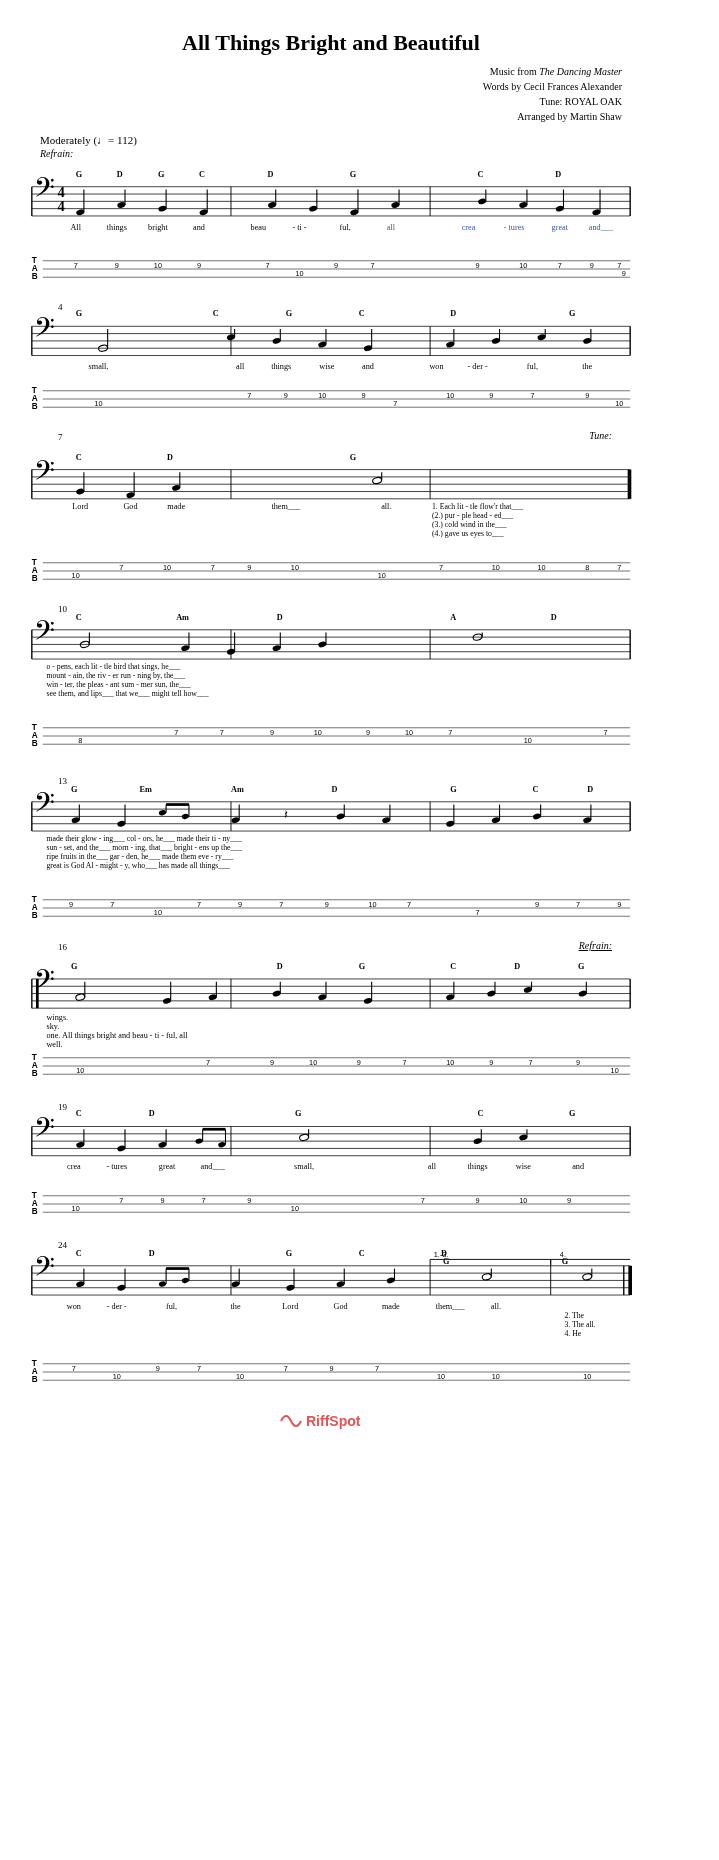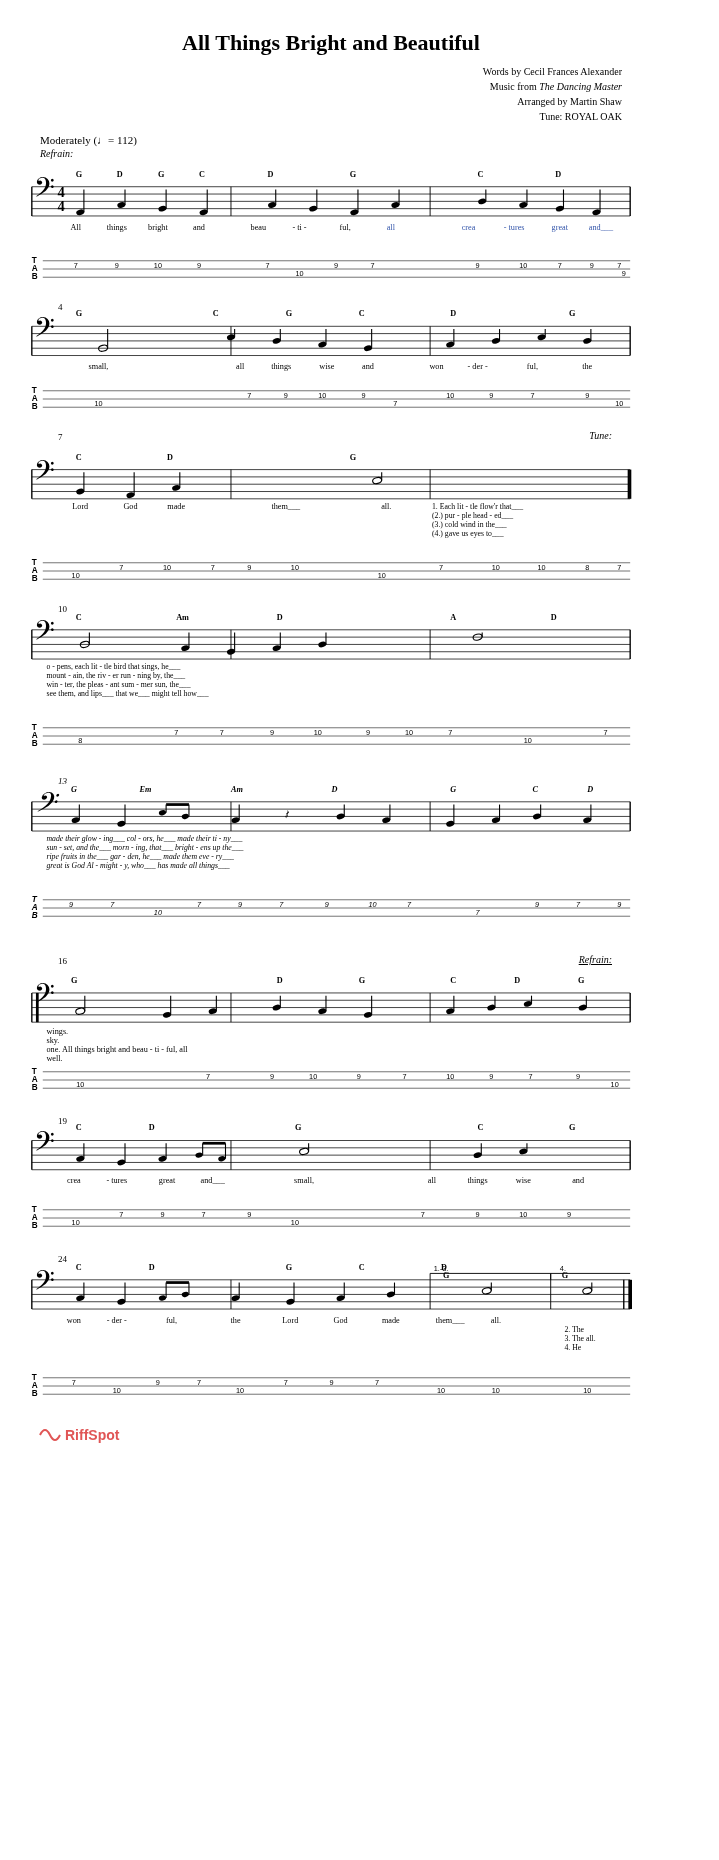--- a/index.html
+++ b/index.html
@@ -64,20 +64,21 @@
 
     .section-label-italic {
       font-style: italic;
       font-size: 10px;
       text-align: right;
       padding-right: 20px;
       margin-bottom: 1px;
     }
 
     .riffspot-logo {
+      text-align: center;
       margin-top: 20px;
       font-size: 12px;
       color: #7f1d1d;
     }
 
     .system-container {
       position: relative;
       margin-bottom: 12px;
     }
 
@@ -88,24 +89,24 @@
       font-size: 9px;
     }
   </style>
 </head>
 <body>
 
 <div class="page">
   <div class="title">All Things Bright and Beautiful</div>
 
   <div class="credits">
+    <div>Music from <em>The Dancing Master</em></div>
     <div>Words by Cecil Frances Alexander</div>
-    <div>Music from <em>The Dancing Master</em></div>
+    <div>Tune: ROYAL OAK</div>
     <div>Arranged by Martin Shaw</div>
-    <div>Tune: ROYAL OAK</div>
   </div>
 
   <div class="system-container">
     <div class="tempo-line">Moderately (♩= 112)</div>
     <div class="refrain-label">Refrain:</div>
 
     <svg class="staff-svg" height="90" viewBox="0 0 659 90">
 
       <text x="4" y="42" font-size="36" font-family="serif" fill="#000">𝄢</text>
 
@@ -386,21 +387,21 @@
       <text x="265" y="18" font-size="8" font-family="Arial" text-anchor="middle">9</text>
       <text x="315" y="18" font-size="8" font-family="Arial" text-anchor="middle">10</text>
       <text x="370" y="18" font-size="8" font-family="Arial" text-anchor="middle">9</text>
       <text x="415" y="18" font-size="8" font-family="Arial" text-anchor="middle">10</text>
       <text x="460" y="18" font-size="8" font-family="Arial" text-anchor="middle">7</text>
       <text x="545" y="27" font-size="8" font-family="Arial" text-anchor="middle">10</text>
       <text x="630" y="18" font-size="8" font-family="Arial" text-anchor="middle">7</text>
     </svg>
   </div>
 
-  <div class="system-container" style="margin-top:19px;font-style:italic;">
+  <div class="system-container" style="margin-top:19px;">
     <span class="mnum">13</span>
     <svg class="staff-svg" height="115" viewBox="0 0 659 115">
       <text x="4" y="42" font-size="36" font-family="serif" fill="#000">𝄢</text>
       <line x1="2" y1="25" x2="657" y2="25" stroke="#000" stroke-width="0.8"></line>
       <line x1="2" y1="33" x2="657" y2="33" stroke="#000" stroke-width="0.8"></line>
       <line x1="2" y1="41" x2="657" y2="41" stroke="#000" stroke-width="0.8"></line>
       <line x1="2" y1="49" x2="657" y2="49" stroke="#000" stroke-width="0.8"></line>
       <line x1="2" y1="57" x2="657" y2="57" stroke="#000" stroke-width="0.8"></line>
       <line x1="2" y1="25" x2="2" y2="57" stroke="#000" stroke-width="1.5"></line>
       <line x1="220" y1="25" x2="220" y2="57" stroke="#000" stroke-width="1"></line>
@@ -465,21 +466,21 @@
       <text x="325" y="18" font-size="8" font-family="Arial" text-anchor="middle">9</text>
       <text x="375" y="18" font-size="8" font-family="Arial" text-anchor="middle">10</text>
       <text x="415" y="18" font-size="8" font-family="Arial" text-anchor="middle">7</text>
       <text x="490" y="27" font-size="8" font-family="Arial" text-anchor="middle">7</text>
       <text x="555" y="18" font-size="8" font-family="Arial" text-anchor="middle">9</text>
       <text x="600" y="18" font-size="8" font-family="Arial" text-anchor="middle">7</text>
       <text x="645" y="18" font-size="8" font-family="Arial" text-anchor="middle">9</text>
     </svg>
   </div>
 
-  <div class="system-container" style="margin-top:27px;text-decoration:underline;">
+  <div class="system-container" style="margin-top:13px;text-decoration:underline;">
     <span class="mnum">16</span>
     <div class="section-label-italic">Refrain:</div>
     <svg class="staff-svg" height="95" viewBox="0 0 659 95">
       <text x="4" y="42" font-size="36" font-family="serif" fill="#000">𝄢</text>
       <line x1="2" y1="25" x2="657" y2="25" stroke="#000" stroke-width="0.8"></line>
       <line x1="2" y1="33" x2="657" y2="33" stroke="#000" stroke-width="0.8"></line>
       <line x1="2" y1="41" x2="657" y2="41" stroke="#000" stroke-width="0.8"></line>
       <line x1="2" y1="49" x2="657" y2="49" stroke="#000" stroke-width="0.8"></line>
       <line x1="2" y1="57" x2="657" y2="57" stroke="#000" stroke-width="0.8"></line>
 

